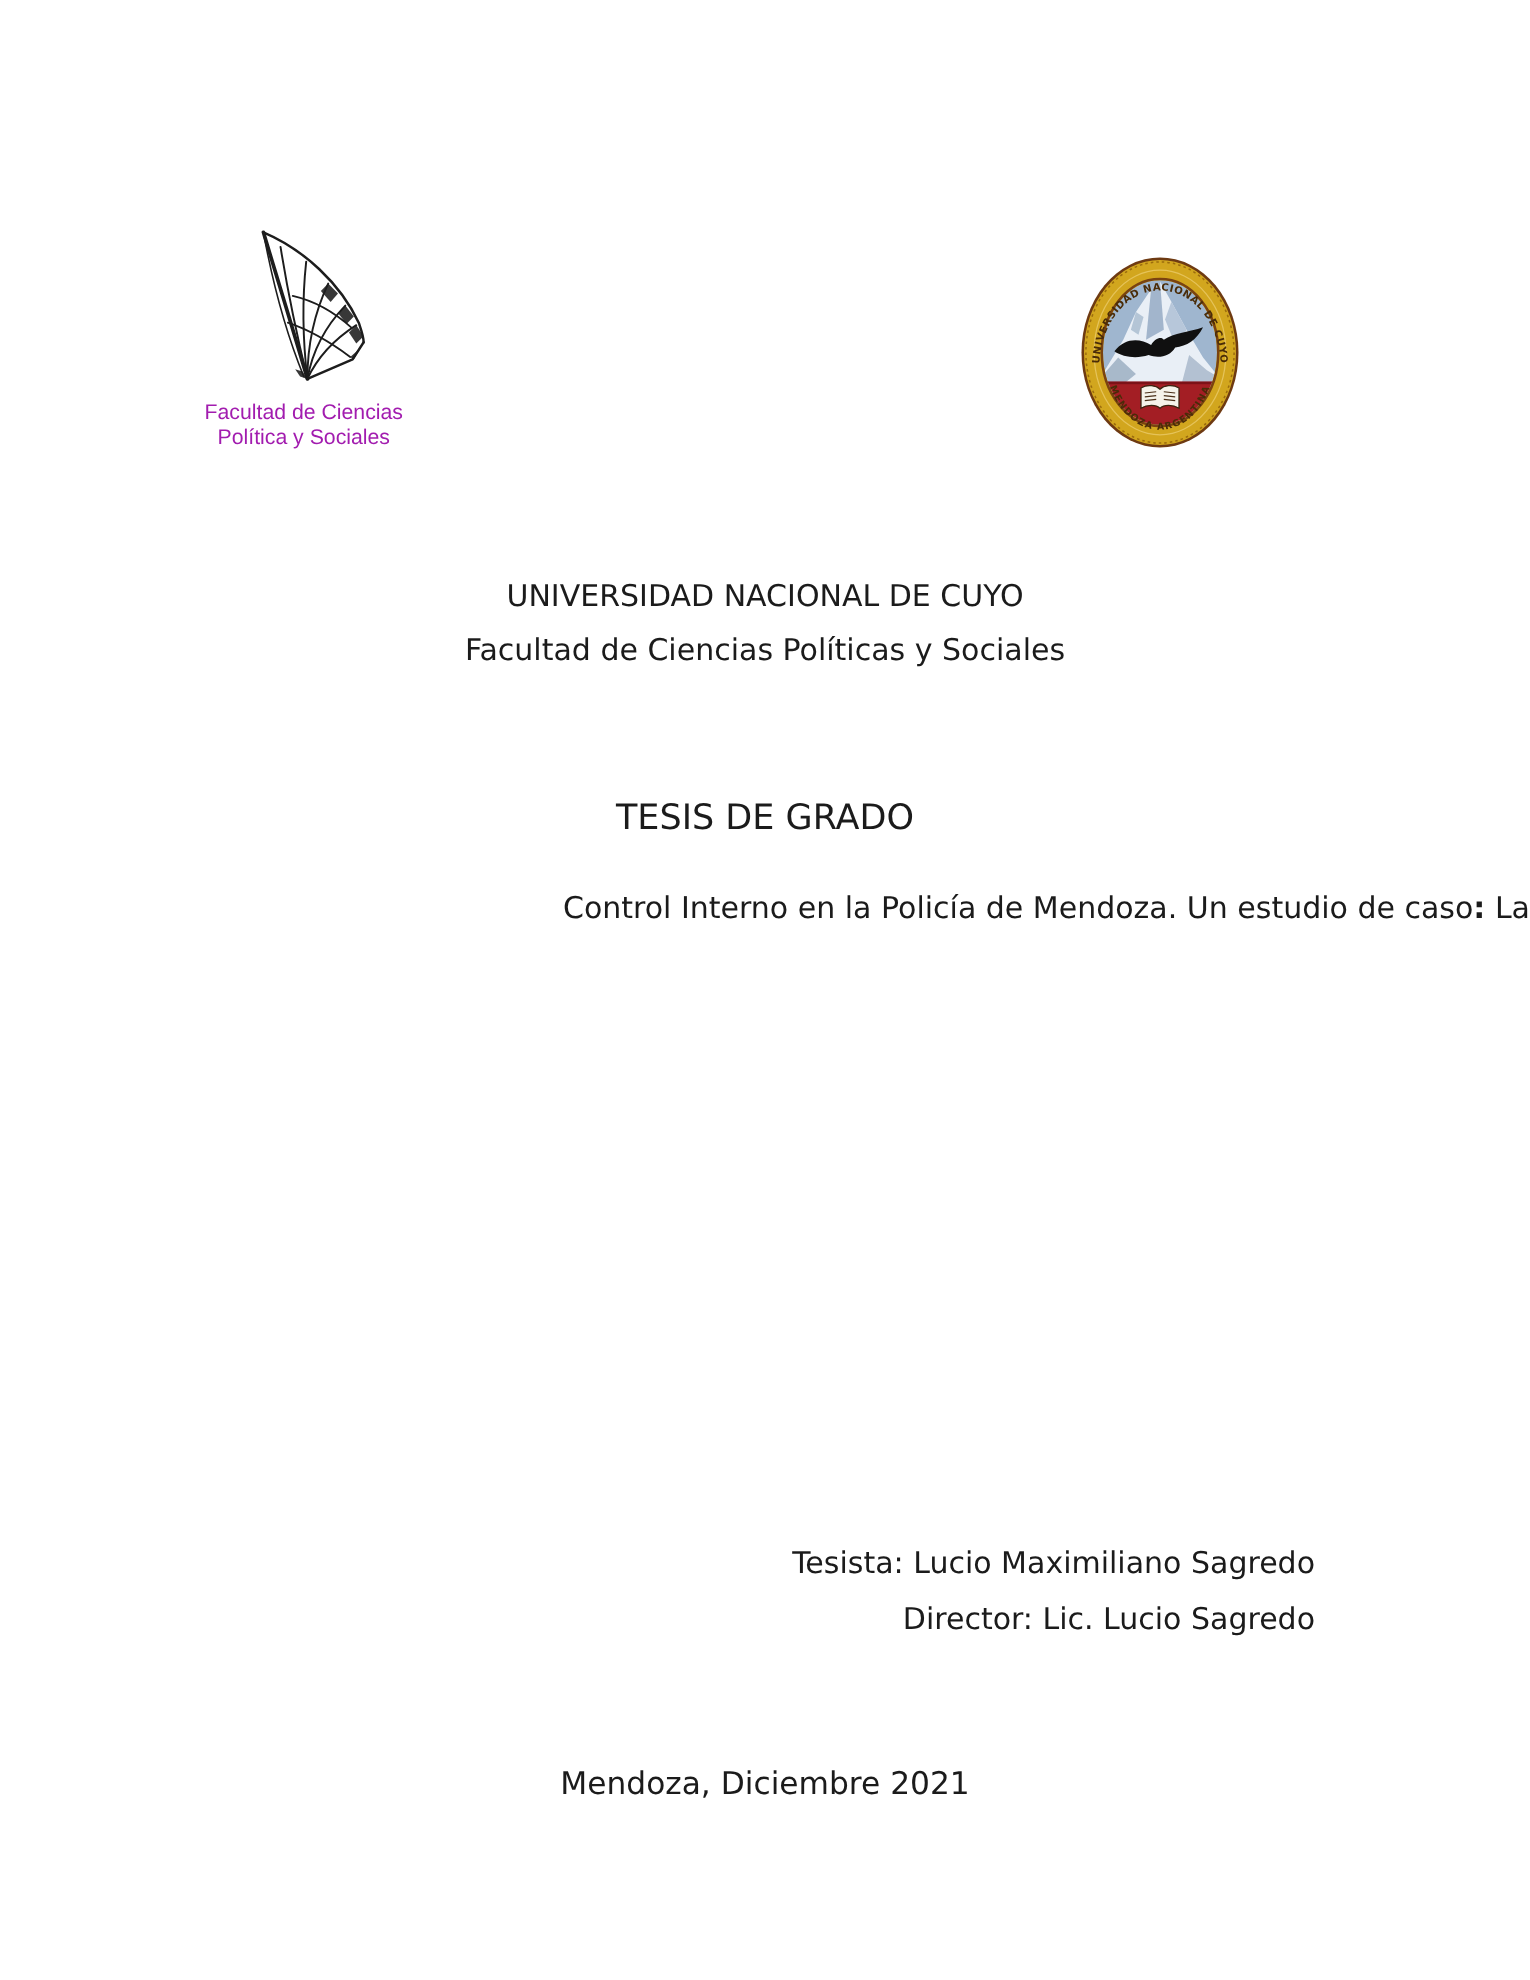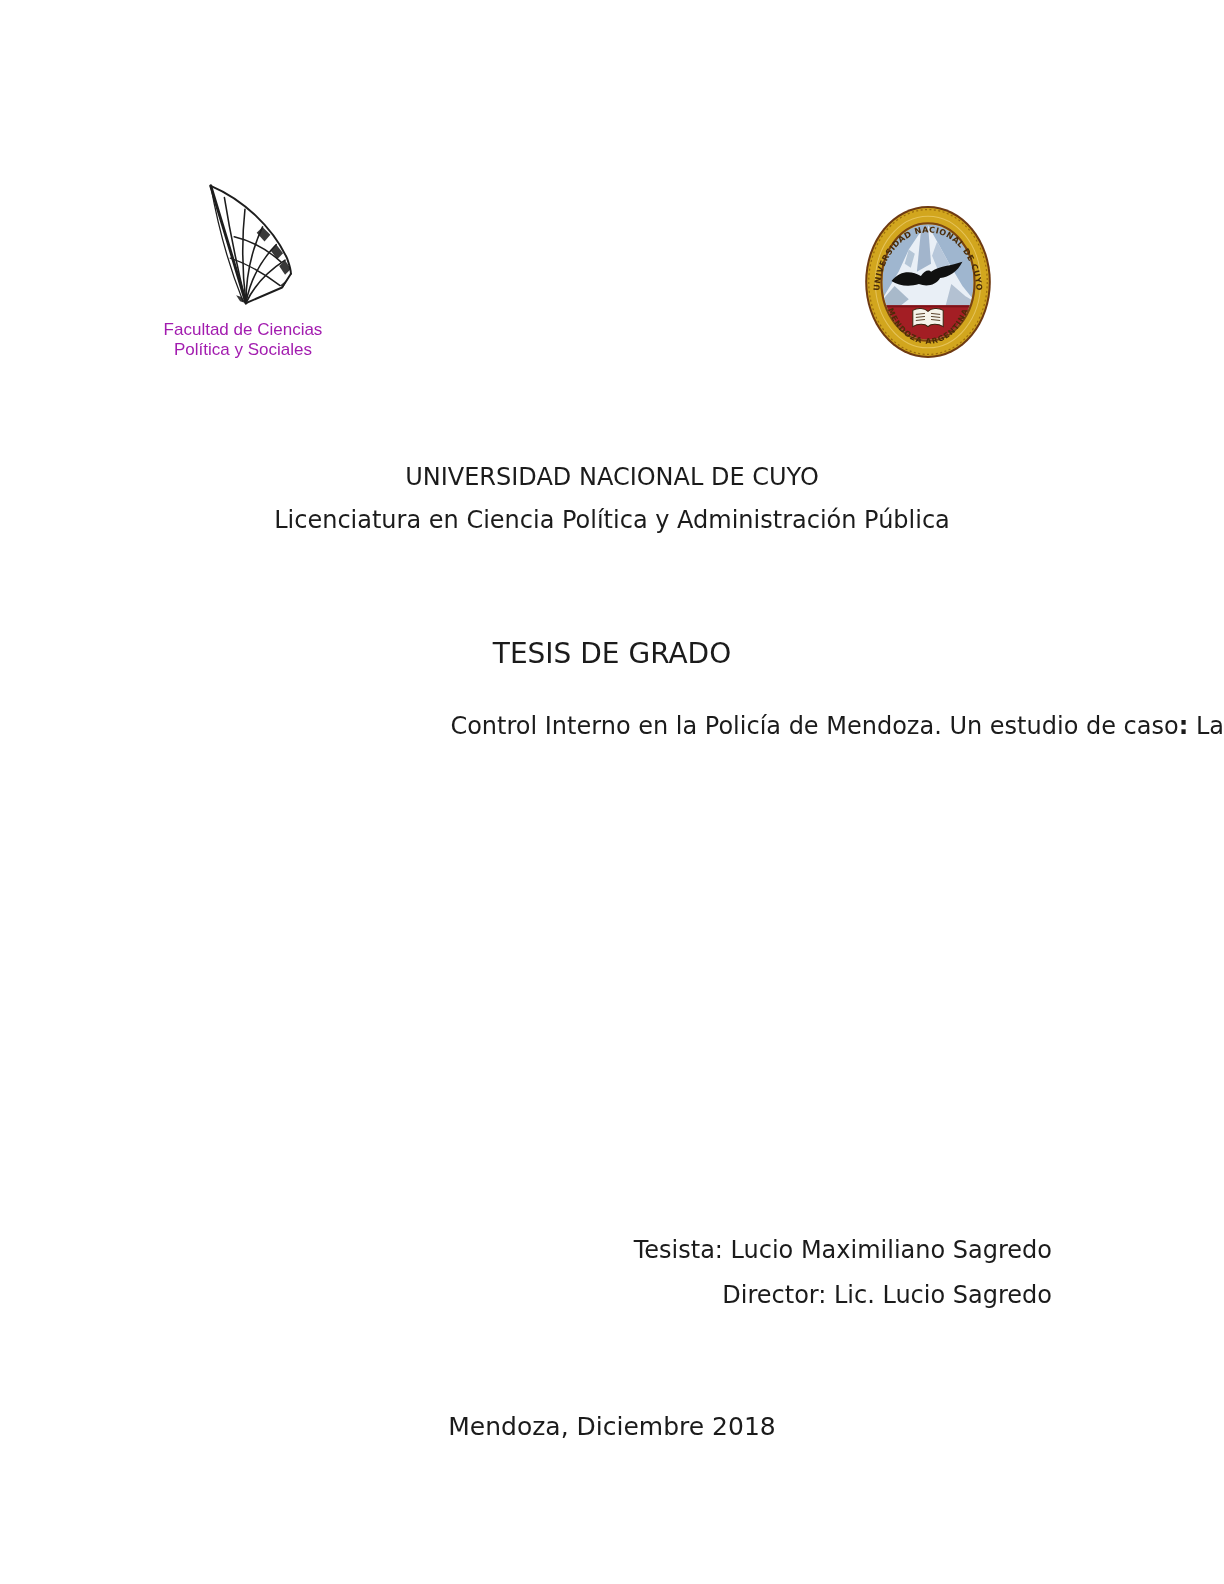--- a/index.html
+++ b/index.html
@@ -141,33 +141,33 @@
         <textPath href="#sealArcTop" startOffset="50%" text-anchor="middle">UNIVERSIDAD NACIONAL DE CUYO</textPath>
       </text>
       <text font-family="DejaVu Sans, sans-serif" font-size="7.5" font-weight="bold" fill="#4a2c08" letter-spacing="1">
         <textPath href="#sealArcBottom" startOffset="50%" text-anchor="middle">MENDOZA ARGENTINA</textPath>
       </text>
     </svg>
   </div>
 
   <div class="header-block">
     <div class="text-line">UNIVERSIDAD NACIONAL DE CUYO</div>
-    <div class="text-line">Licenciatura en Ciencia Política y Administración Pública</div>
+    <div class="text-line">Facultad de Ciencias Políticas y Sociales</div>
   </div>
 
   <div class="thesis-label-block">
     <div class="text-line">TESIS DE GRADO</div>
   </div>
 
   <div class="title-block">
     <div class="text-line"><span>Control Interno en la Policía de Mendoza. Un estudio de caso</span><span class="title-colon">:</span><span> La</span></div>
   </div>
 
   <div class="credits-block">
     <div class="text-line">Tesista: Lucio Maximiliano Sagredo</div>
     <div class="text-line">Director: Lic. Lucio Sagredo</div>
   </div>
 
   <div class="footer-block">
-    <div class="text-line">Mendoza, Diciembre 2018</div>
+    <div class="text-line">Mendoza, Diciembre 2021</div>
   </div>
 
 </div>
 
 </body></html>

